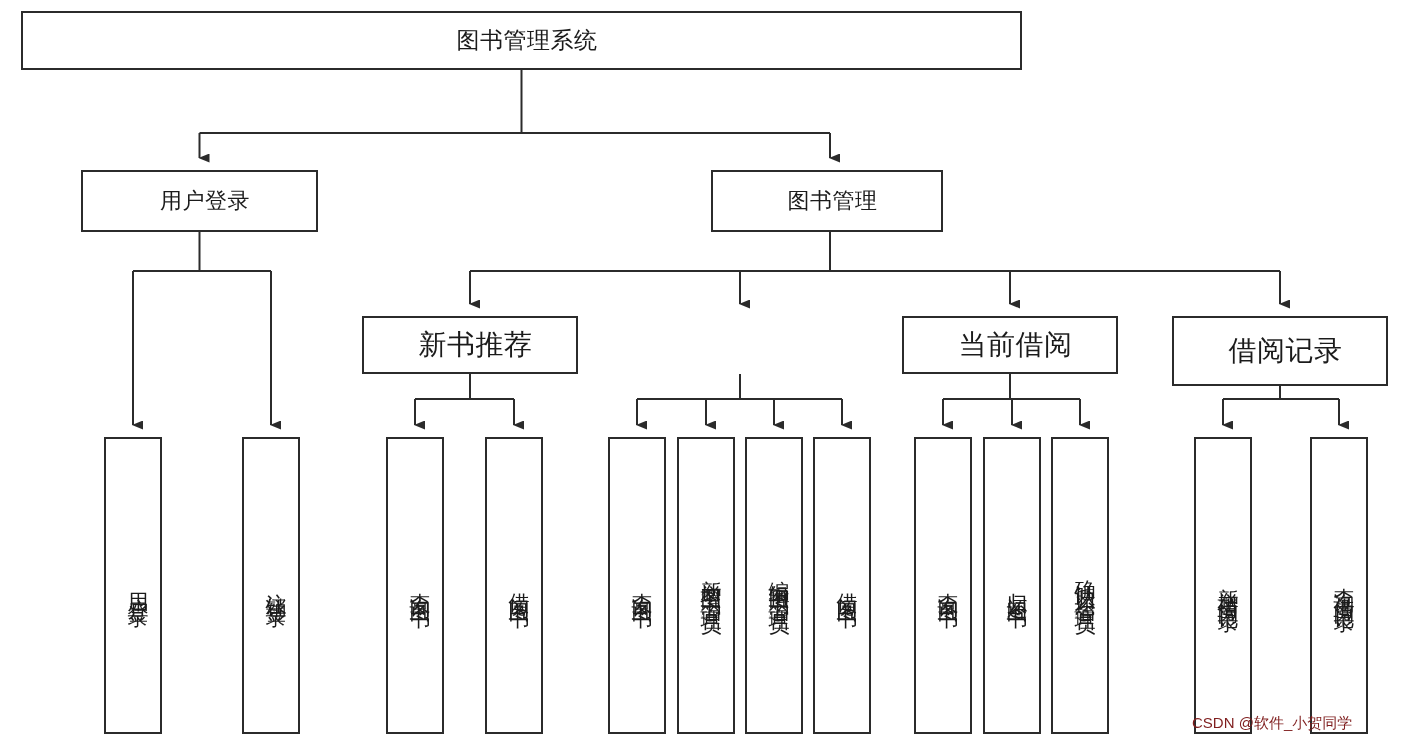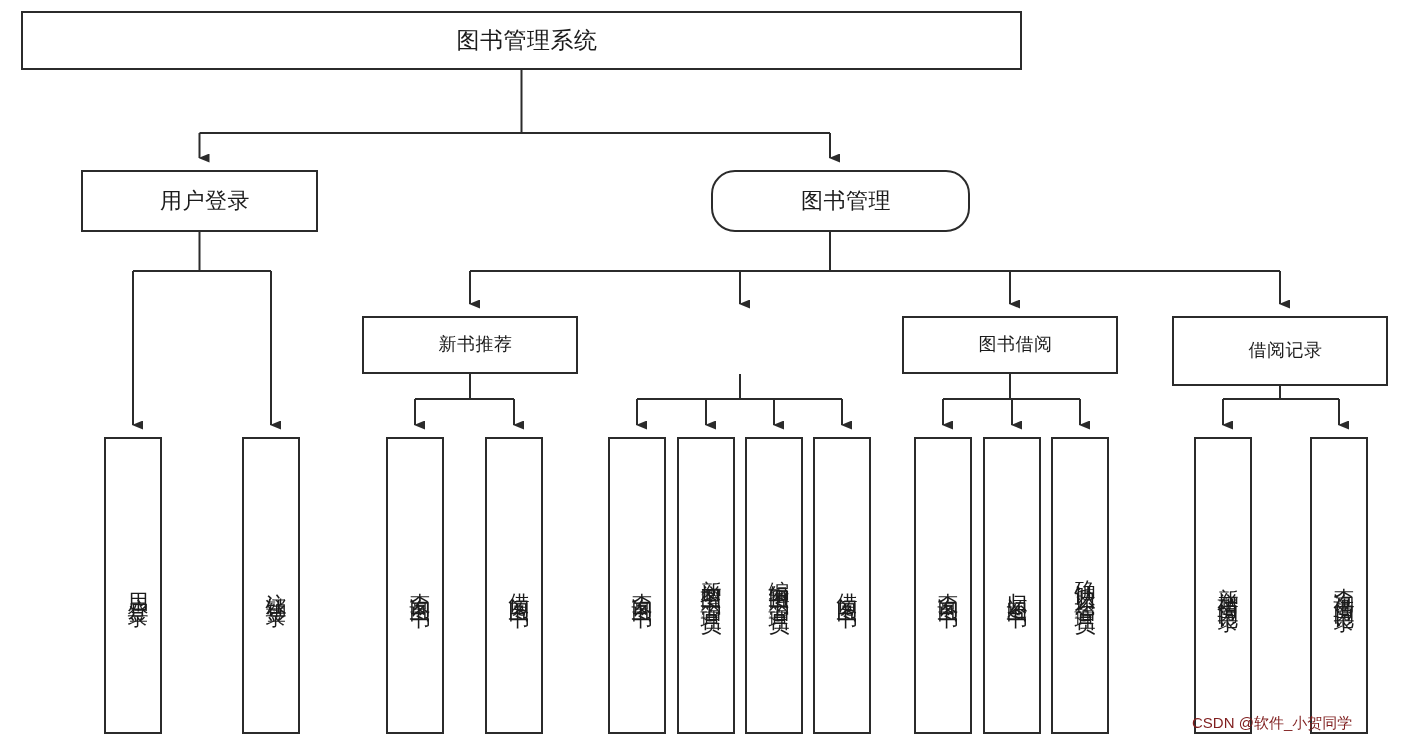--- a/index.html
+++ b/index.html
@@ -40,21 +40,21 @@
   .node-label {
     font-family: "Liberation Sans", "DejaVu Sans", sans-serif;
     color: #1b1b1b;
     letter-spacing: 0.5px;
     line-height: 1.18;
     text-align: center;
     white-space: nowrap;
   }
   .level-1 .node-label { font-size: 23px; }
   .level-2 .node-label { font-size: 22px; }
-  .level-3 .node-label { font-size: 18px; }
+  .level-3 .node-label { font-size: 28px; }
   .leaf-box {
     align-items: center;
     justify-content: center;
   }
   .leaf-box .node-label {
     writing-mode: vertical-rl;
     text-orientation: upright;
     font-size: 21px;
     letter-spacing: 5px;
     line-height: 1.1;
@@ -136,29 +136,29 @@
     </g>
   </svg>
 
   <div class="node-box level-1" style="left:21px; top:11px; width:1001px; height:59px;">
     <span class="node-label">图书管理系统</span>
   </div>
 
   <div class="node-box level-2" style="left:81px; top:170px; width:237px; height:62px;">
     <span class="node-label">用户登录</span>
   </div>
-  <div class="node-box level-2" style="left:711px; top:170px; width:259px; height:62px;border-radius:24px;">
+  <div class="node-box level-2" style="left:711px; top:170px; width:232px; height:62px;">
     <span class="node-label">图书管理</span>
   </div>
 
   <div class="node-box level-3" style="left:362px; top:316px; width:216px; height:58px;">
     <span class="node-label">新书推荐</span>
   </div>
   <div class="node-box level-3" style="left:902px; top:316px; width:216px; height:58px;">
-    <span class="node-label">图书借阅</span>
+    <span class="node-label">当前借阅</span>
   </div>
   <div class="node-box level-3" style="left:1172px; top:316px; width:216px; height:70px;">
     <span class="node-label">借阅记录</span>
   </div>
 
   <div class="node-box leaf-box" style="left:104px; top:437px; width:58px; height:297px;">
     <span class="node-label">用户登录</span>
   </div>
   <div class="node-box leaf-box" style="left:242px; top:437px; width:58px; height:297px;">
     <span class="node-label">注销登录</span>

